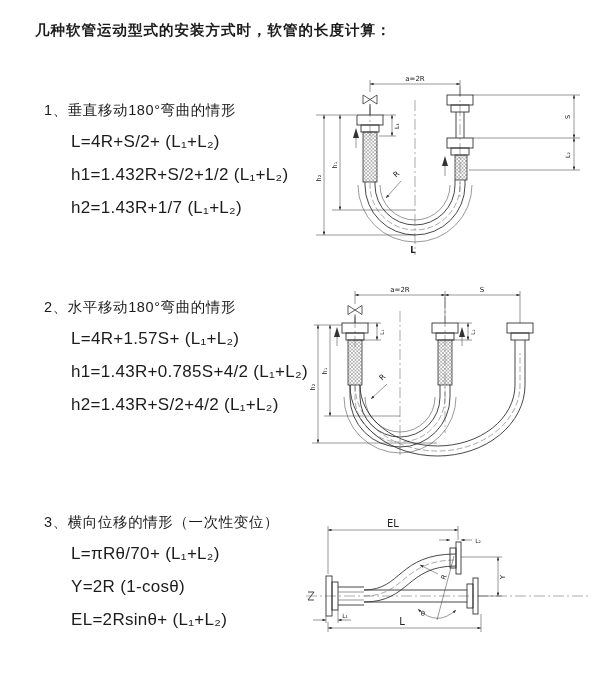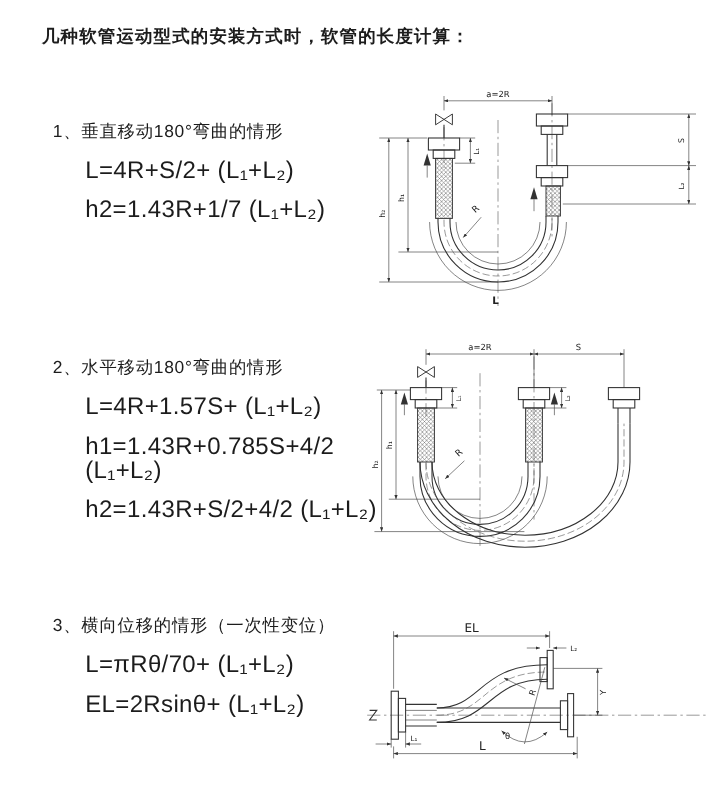--- a/index.html
+++ b/index.html
@@ -7,21 +7,21 @@
     position:relative;width:600px;height:675px;background:#ffffff;
     font-family:"Liberation Sans","DejaVu Sans",sans-serif;color:#1c1c1c;
     overflow:hidden;margin:0 auto;
   }
   .title{
     position:absolute;left:35px;top:21px;font-size:14.5px;font-weight:700;
     letter-spacing:1px;margin:0;
   }
   .section{position:absolute;left:44px;width:275px;}
   .sec-heading{font-size:14.5px;font-weight:400;letter-spacing:.6px;line-height:20px;margin:0 0 12px 0;}
-  .formula{font-size:20px;font-weight:400;line-height:20px;margin:0 0 13px 27px;letter-spacing:.3px;}
+  .formula{font-size:17px;font-weight:400;line-height:20px;margin:0 0 13px 27px;letter-spacing:.3px;}
   .diagram{position:absolute;}
   svg{display:block;}
   svg text{font-family:"DejaVu Sans","Liberation Sans",sans-serif;fill:#222;}
   .ln{stroke:#333;stroke-width:.9;fill:none;}
   .thin{stroke:#444;stroke-width:.55;fill:none;}
   .dim{stroke:#444;stroke-width:.55;fill:none;}
   .cl{stroke:#555;stroke-width:.5;fill:none;stroke-dasharray:11 3 2 3;}
   .dashc{stroke:#555;stroke-width:.5;fill:none;stroke-dasharray:6 2.5;}
   .braid{fill:url(#hx1);stroke:#333;stroke-width:.8;}
   .braid2{fill:url(#hx2);stroke:#333;stroke-width:.8;}
@@ -30,33 +30,35 @@
 </head>
 <body>
 
 <div class="page">
 
   <h1 class="title">几种软管运动型式的安装方式时，软管的长度计算：</h1>
 
   <div class="section" style="top:100px">
     <div class="sec-heading">1、垂直移动180°弯曲的情形</div>
     <div class="formula">L=4R+S/2+ (L₁+L₂)</div>
+    <div class="formula">h1=1.432R+S/2+1/2 (L₁+L₂)</div>
     <div class="formula">h2=1.43R+1/7 (L₁+L₂)</div>
   </div>
 
   <div class="section" style="top:297px">
     <div class="sec-heading">2、水平移动180°弯曲的情形</div>
     <div class="formula">L=4R+1.57S+ (L₁+L₂)</div>
     <div class="formula">h1=1.43R+0.785S+4/2 (L₁+L₂)</div>
     <div class="formula">h2=1.43R+S/2+4/2 (L₁+L₂)</div>
   </div>
 
   <div class="section" style="top:512px">
     <div class="sec-heading">3、横向位移的情形（一次性变位）</div>
     <div class="formula">L=πRθ/70+ (L₁+L₂)</div>
+    <div class="formula">Y=2R (1-cosθ)</div>
     <div class="formula">EL=2Rsinθ+ (L₁+L₂)</div>
   </div>
 
   <div class="diagram" style="left:312px;top:70px">
     <svg width="285" height="192" viewBox="0 0 285 192">
       <defs>
         <pattern id="hx1" width="3.5" height="3.5" patternUnits="userSpaceOnUse">
           <path d="M0,3.5 L3.5,0 M0,0 L3.5,3.5" stroke="#777" stroke-width="0.5"></path>
         </pattern>
         <marker id="me1" markerWidth="7" markerHeight="5" refX="6.5" refY="2.5" orient="auto">

